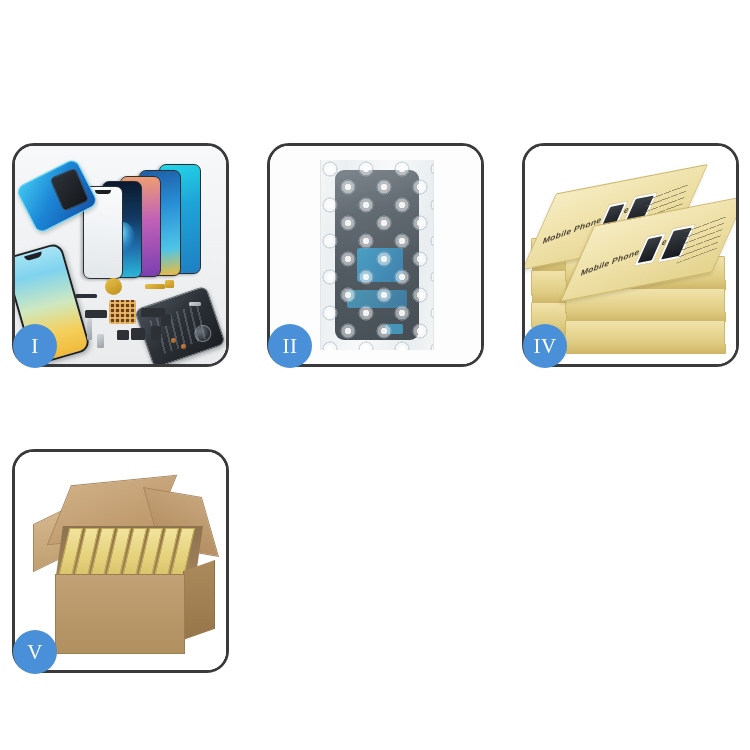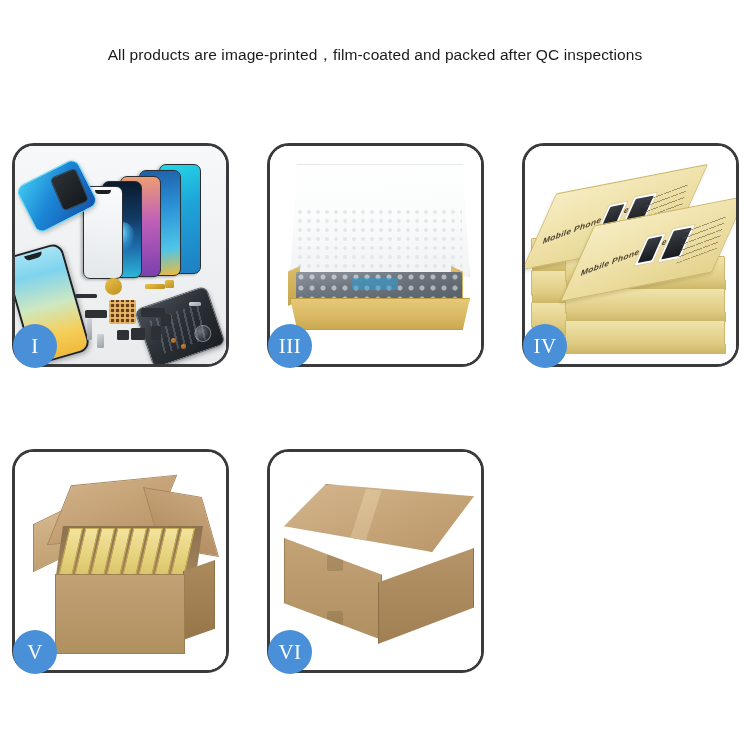--- a/index.html
+++ b/index.html
@@ -427,21 +427,20 @@
   .c6-notch {
     position:absolute; width:16px; height:16px;
     background: rgba(120,96,62,.3);
     border-radius:2px;
   }
 </style>
 </head>
 <body>
 
 <div class="header">
-  <div class="sub-title">All products are image-printed，film-coated and packed after QC inspections</div>
 </div>
 
 <div class="grid">
 
   <div class="panel">
     <div class="panel-inner">
       <div class="p1-bg"></div>
 
       <div class="phone-fan">
         <div class="fan-phone fp1"></div>
@@ -476,33 +475,35 @@
         <span class="pt" style="left:78px;top:50px;width:10px;height:14px;"></span>
         <span class="pt silver" style="left:24px;top:58px;width:7px;height:14px;"></span>
         <span class="pt copper round" style="left:98px;top:62px;width:5px;height:5px;"></span>
         <span class="pt copper round" style="left:108px;top:68px;width:5px;height:5px;"></span>
         <span class="pt silver" style="left:116px;top:26px;width:12px;height:4px;"></span>
       </div>
     </div>
     <div class="badge">I</div>
   </div>
 
-
   <div class="panel">
     <div class="panel-inner">
-      <div class="p3-bg"></div>
-      <div class="box3-lid"></div>
-      <div class="box3-foam"></div>
-      <div class="box3-leftwall"></div>
-      <div class="box3-rightwall"></div>
-      <div class="box3-contents"></div>
-      <div class="box3-front"></div>
+      <div class="p2-bg"></div>
+      <div class="bubble-sleeve">
+        <div class="wrapped-part">
+          <span class="wp-blue1"></span>
+          <span class="wp-blue2"></span>
+          <span class="wp-blue3"></span>
+        </div>
+        <div class="bubbles"></div>
+      </div>
     </div>
-    <div class="badge">III</div>
+    <div class="badge">II</div>
   </div>
+
 
   <div class="panel">
     <div class="panel-inner">
       <div class="p4-bg"></div>
       <div class="stack">
 
         <div class="kbox" style="left:0px;  top:74px;">
             <span class="side"></span>
           </div>
         <div class="kbox" style="left:0px;  top:106px;">
@@ -566,30 +567,14 @@
           <span class="ybar" style="left:100px;"></span>
           <span class="ybar" style="left:116px;"></span>
         </div>
         <div class="c5-side"></div>
         <div class="c5-front"></div>
       </div>
     </div>
     <div class="badge">V</div>
   </div>
 
-  <div class="panel">
-    <div class="panel-inner">
-      <div class="p6-bg"></div>
-      <div class="carton6">
-        <div class="c6-top">
-          <span class="c6-tape"></span>
-        </div>
-        <div class="c6-left">
-          <span class="c6-notch" style="left:42px; top:16px;"></span>
-          <span class="c6-notch" style="left:42px; top:72px;"></span>
-        </div>
-        <div class="c6-right"></div>
-      </div>
-    </div>
-    <div class="badge">VI</div>
-  </div>
 
 </div>
 
 </body></html>

